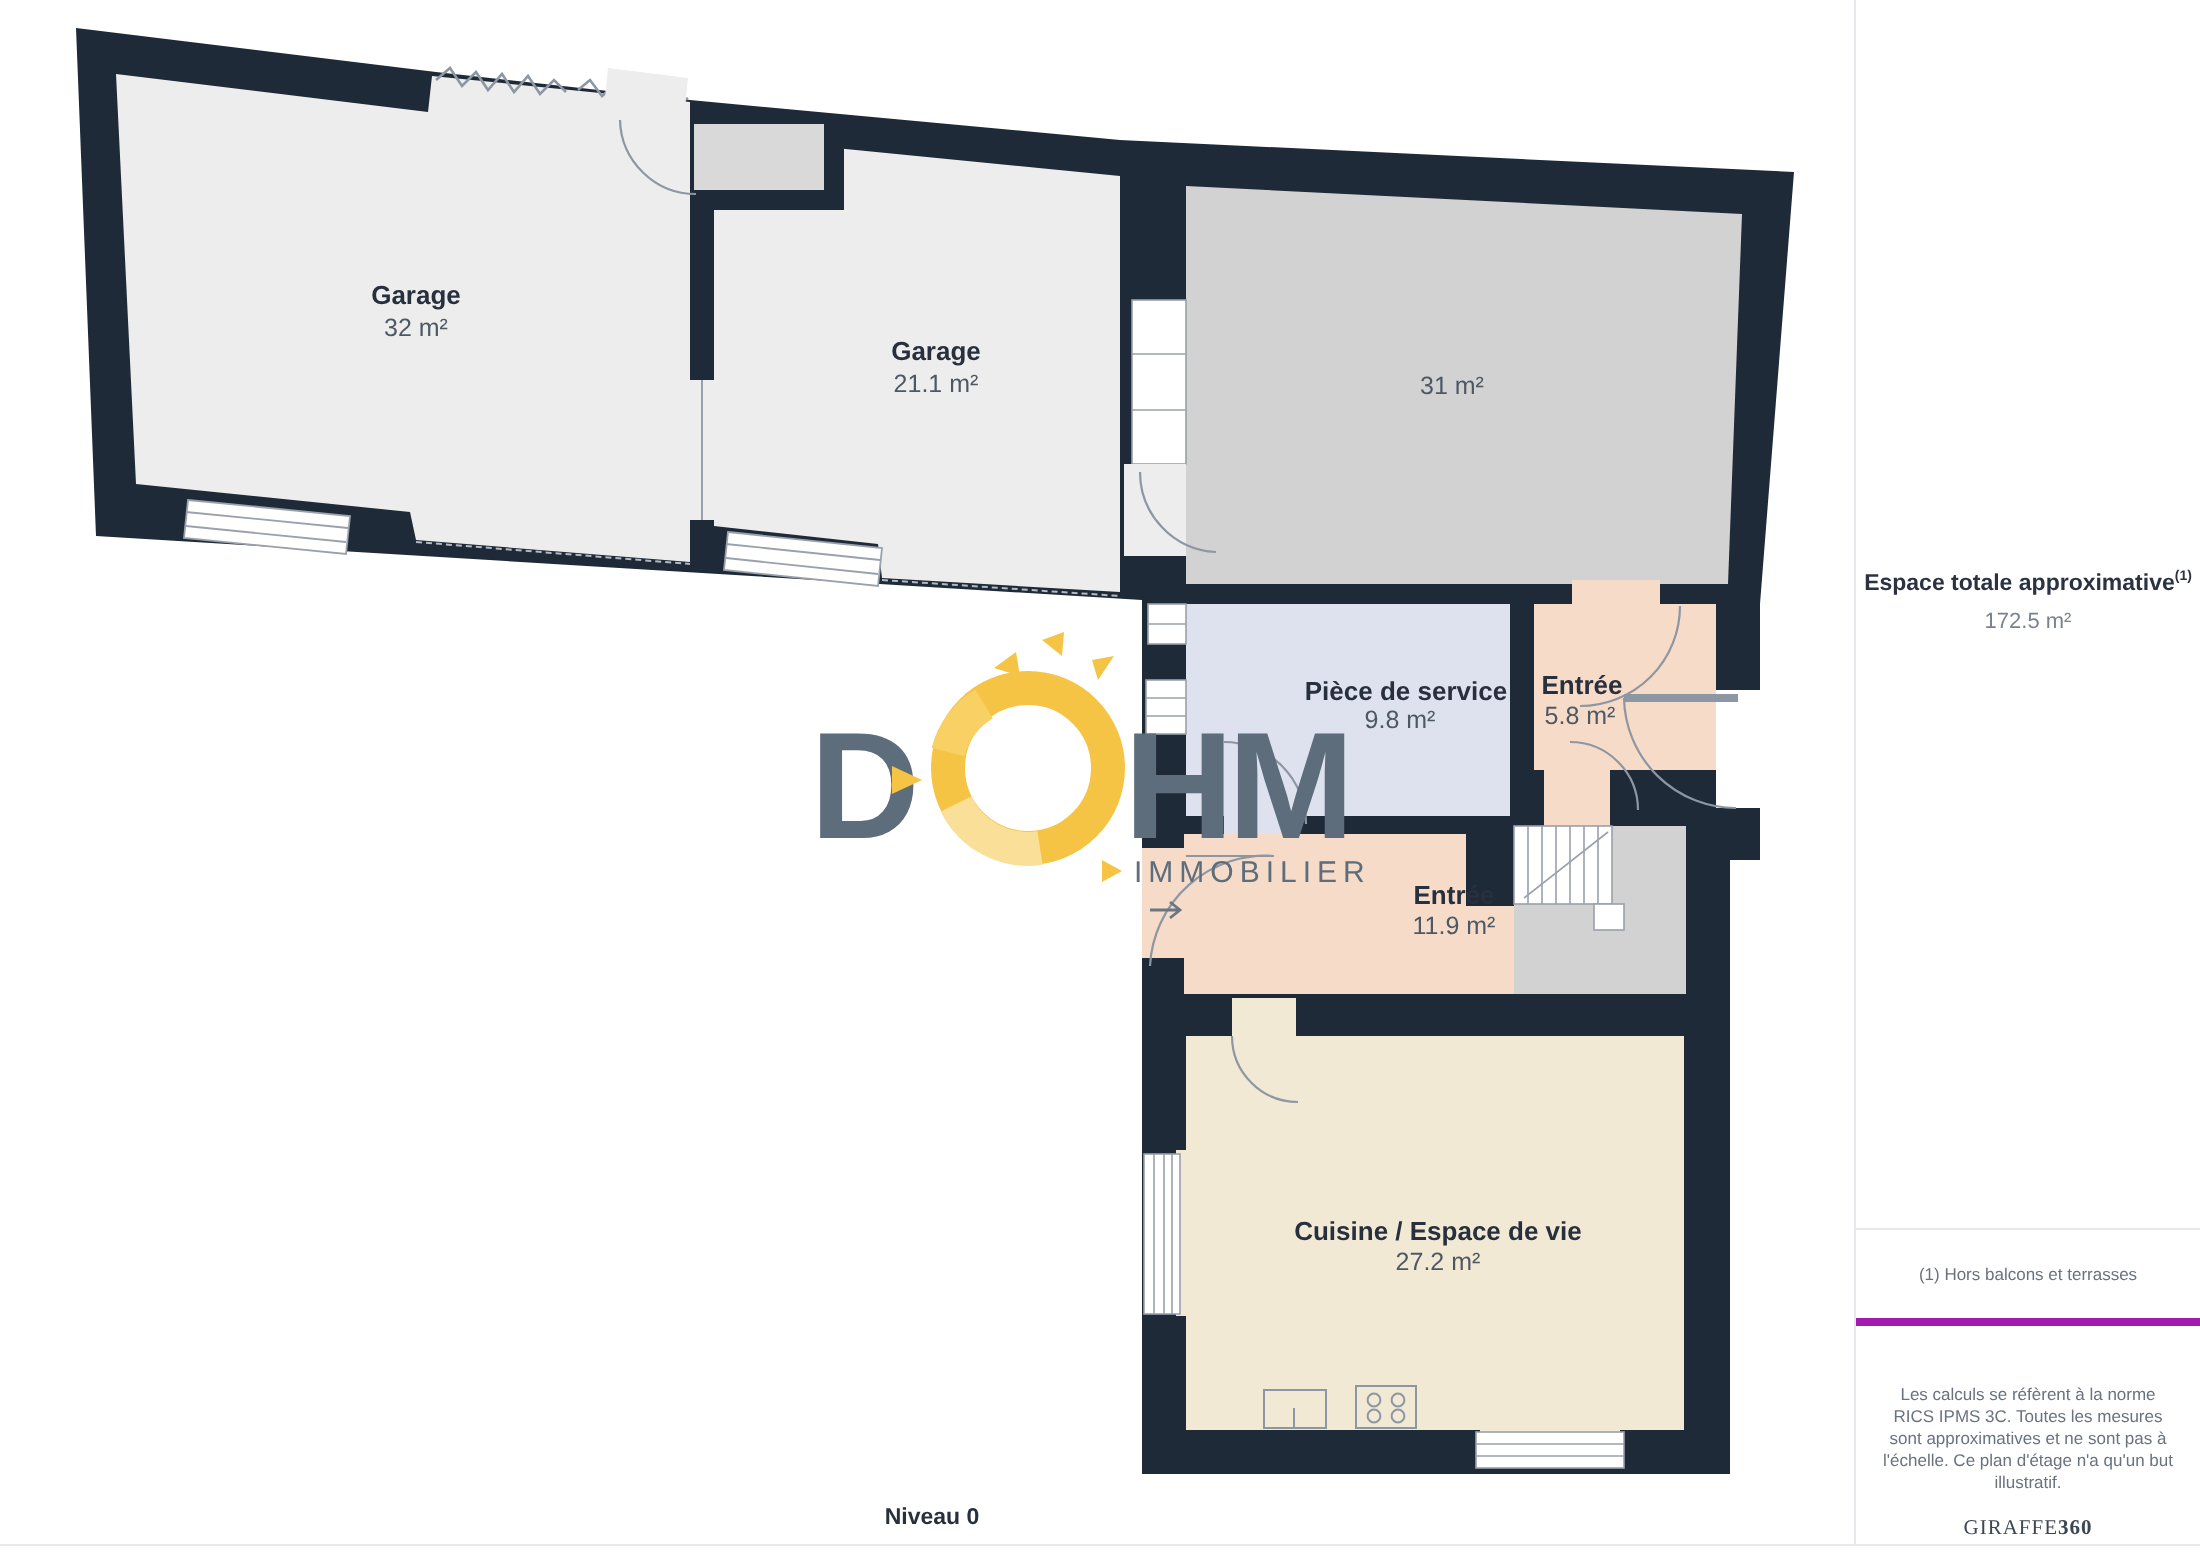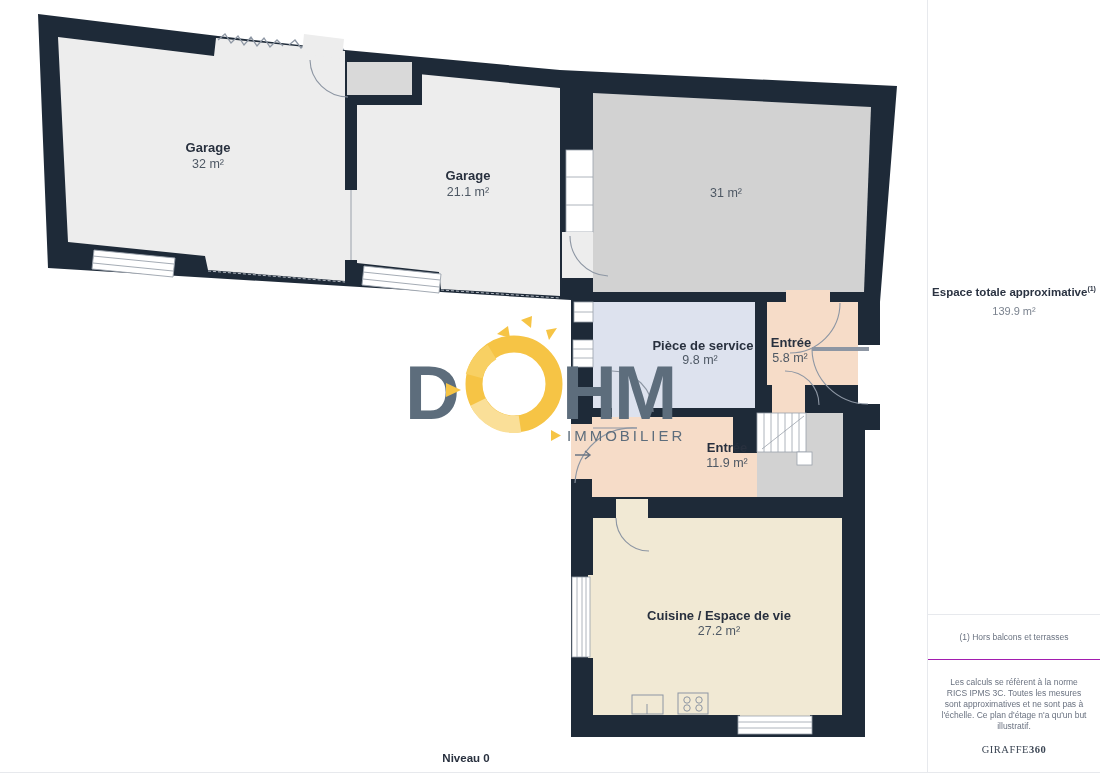--- a/index.html
+++ b/index.html
@@ -10,23 +10,23 @@
   .rarea{font-size:12.5px;fill:#4e5864;}
   .lvl{font-weight:bold;font-size:11.5px;fill:#28303e;}
   .logo-word{font-weight:bold;font-size:76px;fill:#5d6d7c;}
   .logo-sub{font-size:15px;letter-spacing:3px;fill:#5d6d7c;}
   .sidebar{position:absolute;left:927px;top:0;width:172px;height:773px;border-left:1px solid #e7e9ed;background:#fff;}
   .sb-s1{height:614px;border-bottom:1px solid #e7e9ed;position:relative;}
   .sb-s1-inner{position:absolute;top:285px;left:0;width:100%;text-align:center;}
   .sb-title{font-size:11.5px;font-weight:bold;color:#2b3342;}
   .sb-title sup{font-size:7px;font-weight:bold;}
   .sb-val{margin-top:7px;font-size:11px;color:#7a828e;}
-  .sb-s2{height:44px;border-bottom:1px solid #a21caf;display:flex;align-items:center;justify-content:center;font-size:8.5px;color:#6a7280;}
+  .sb-s2{height:44px;border-bottom:4px solid #a21caf;display:flex;align-items:center;justify-content:center;font-size:8.5px;color:#6a7280;}
   .sb-s3{padding-top:17px;text-align:center;}
-  .sb-disc{font-size:8.5px;color:#6a7280;line-height:1.3;width:148px;margin:0 auto;}
+  .sb-disc{font-size:8.5px;color:#6a7280;line-height:1.3;width:148px;margin:12px auto;}
   .sb-brand{margin-top:12px;font-size:10.5px;color:#3c4654;letter-spacing:.5px;font-family:Liberation Serif, serif;}
   .sb-brand b{font-weight:bold;}
   .bottomline{position:absolute;left:0;top:772px;width:1100px;border-top:1px solid #e7e9ed;}
 </style>
 </head>
 <body>
 
 <div class="page">
 
   <div class="plan-wrap">
@@ -171,21 +171,21 @@
       <text x="719" y="635" class="rarea">27.2 m²</text>
       <text x="466" y="762" class="lvl">Niveau 0</text>
     </g>
   </svg>
   </div>
 
   <div class="sidebar">
     <div class="sb-s1">
       <div class="sb-s1-inner">
         <div class="sb-title"><span>Espace totale approximative</span><sup>(1)</sup></div>
-        <div class="sb-val">139.9 m²</div>
+        <div class="sb-val">172.5 m²</div>
       </div>
     </div>
     <div class="sb-s2">
       <span>(1) Hors balcons et terrasses</span>
     </div>
     <div class="sb-s3">
       <p class="sb-disc">Les calculs se réfèrent à la norme RICS IPMS 3C. Toutes les mesures sont approximatives et ne sont pas à l'échelle. Ce plan d'étage n'a qu'un but illustratif.</p>
       <div class="sb-brand"><span>GIRAFFE</span><b>360</b></div>
     </div>
   </div>

